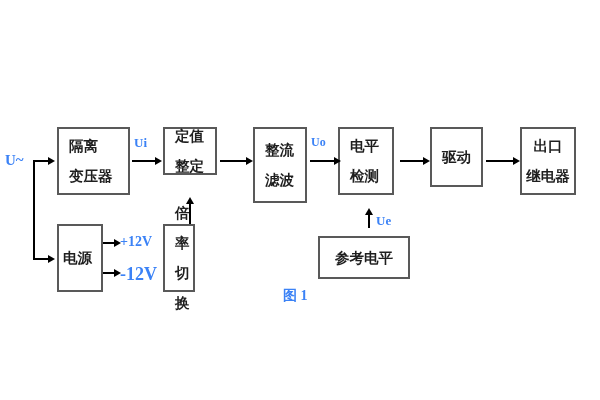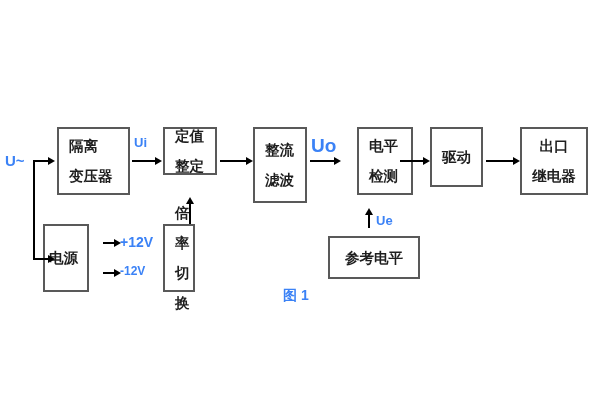--- a/index.html
+++ b/index.html
@@ -1,20 +1,20 @@
 <!DOCTYPE html>
 <html><head>
 <meta charset="utf-8">
 <style>
   html,body{margin:0;padding:0;background:#ffffff;}
   .stage{
     position:relative;
     width:600px;height:400px;
     background:#ffffff;
-    font-family:Liberation Sans, sans-serif;
+    font-family:Liberation Serif, serif;
     color:#1f1f1f;
     overflow:hidden;
     border-radius:26px;
   }
   .box{
     position:absolute;
     box-sizing:border-box;
     border:2px solid #595959;
     background:#ffffff;
     display:flex;
@@ -63,53 +63,53 @@
   <div class="box pad10" style="left:163px;top:127px;width:54px;height:48px;">
     <span>定值</span>
     <span>整定</span>
   </div>
 
   <div class="box pad10" style="left:253px;top:127px;width:54px;height:76px;">
     <span>整流</span>
     <span>滤波</span>
   </div>
 
-  <div class="box pad10" style="left:357px;top:127px;width:56px;height:68px;">
+  <div class="box pad10" style="left:338px;top:127px;width:56px;height:68px;">
     <span>电平</span>
     <span>检测</span>
   </div>
 
   <div class="box ctr" style="left:430px;top:127px;width:53px;height:60px;">
     <span>驱动</span>
   </div>
 
-  <div class="box ctr" style="left:520px;top:127px;width:68px;height:68px;">
+  <div class="box ctr" style="left:520px;top:127px;width:56px;height:68px;">
     <span>出口</span>
     <span>继电器</span>
   </div>
 
-  <div class="box pad3" style="left:43px;top:224px;width:46px;height:68px;">
+  <div class="box pad3" style="left:57px;top:224px;width:46px;height:68px;">
     <span>电源</span>
   </div>
 
   <div class="box pad10" style="left:163px;top:224px;width:32px;height:68px;">
     <span>倍率</span>
     <span>切换</span>
   </div>
 
-  <div class="box ctr" style="left:328px;top:236px;width:92px;height:43px;line-height:38px;justify-content:center;">
+  <div class="box ctr" style="left:318px;top:236px;width:92px;height:43px;line-height:38px;justify-content:center;">
     <span>参考电平</span>
   </div>
 
   <div class="lbl" style="left:5px;top:152px;font-size:15px;">U~</div>
   <div class="lbl" style="left:134px;top:135px;font-size:13px;">Ui</div>
-  <div class="lbl" style="left:311px;top:135px;font-size:19px;">Uo</div>
+  <div class="lbl" style="left:311px;top:135px;font-size:12px;">Uo</div>
   <div class="lbl" style="left:376px;top:213px;font-size:13px;">Ue</div>
   <div class="lbl" style="left:120px;top:234px;font-size:14px;">+12V</div>
-  <div class="lbl" style="left:120px;top:264px;font-size:12px;">-12V</div>
+  <div class="lbl" style="left:120px;top:264px;font-size:18px;">-12V</div>
 
   <div class="lbl" style="left:283px;top:287px;font-size:14px;">图 1</div>
 
   <div class="vline" style="left:33px;top:160px;height:100px;"></div>
 
   <div class="arrow-r" style="left:33px;top:160px;width:15px;"></div>
   <div class="arrow-r" style="left:33px;top:258px;width:15px;"></div>
   <div class="arrow-r" style="left:132px;top:160px;width:23px;"></div>
   <div class="arrow-r" style="left:220px;top:160px;width:26px;"></div>
   <div class="arrow-r" style="left:310px;top:160px;width:24px;"></div>

